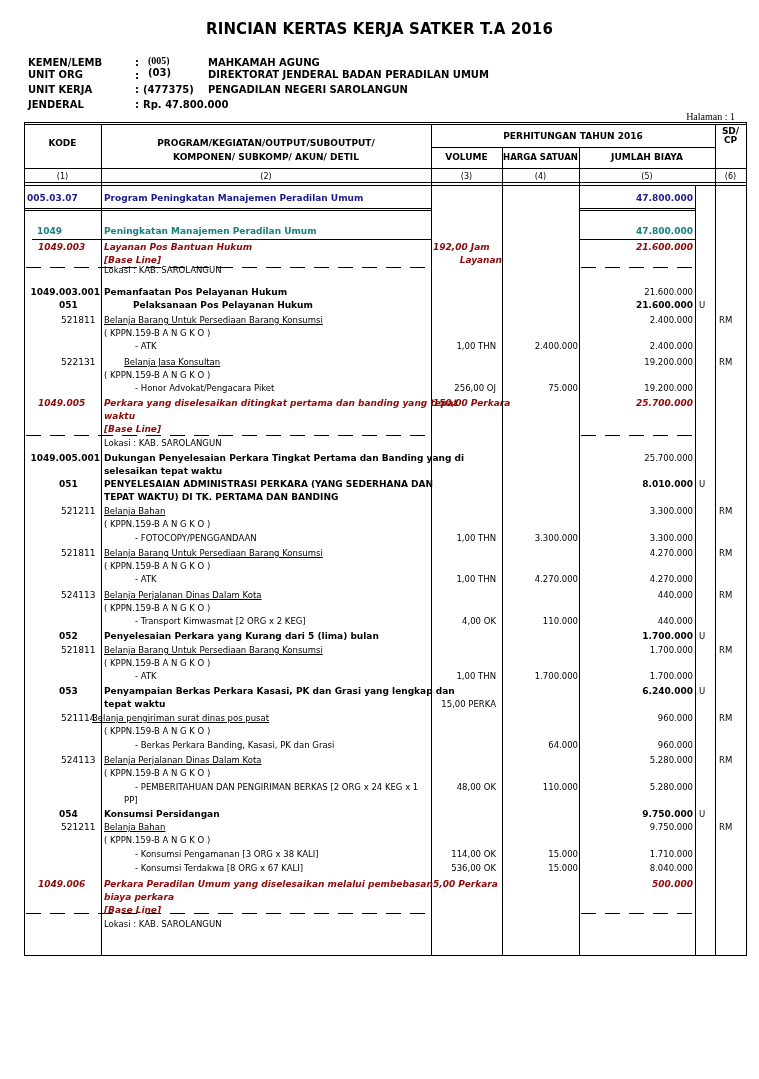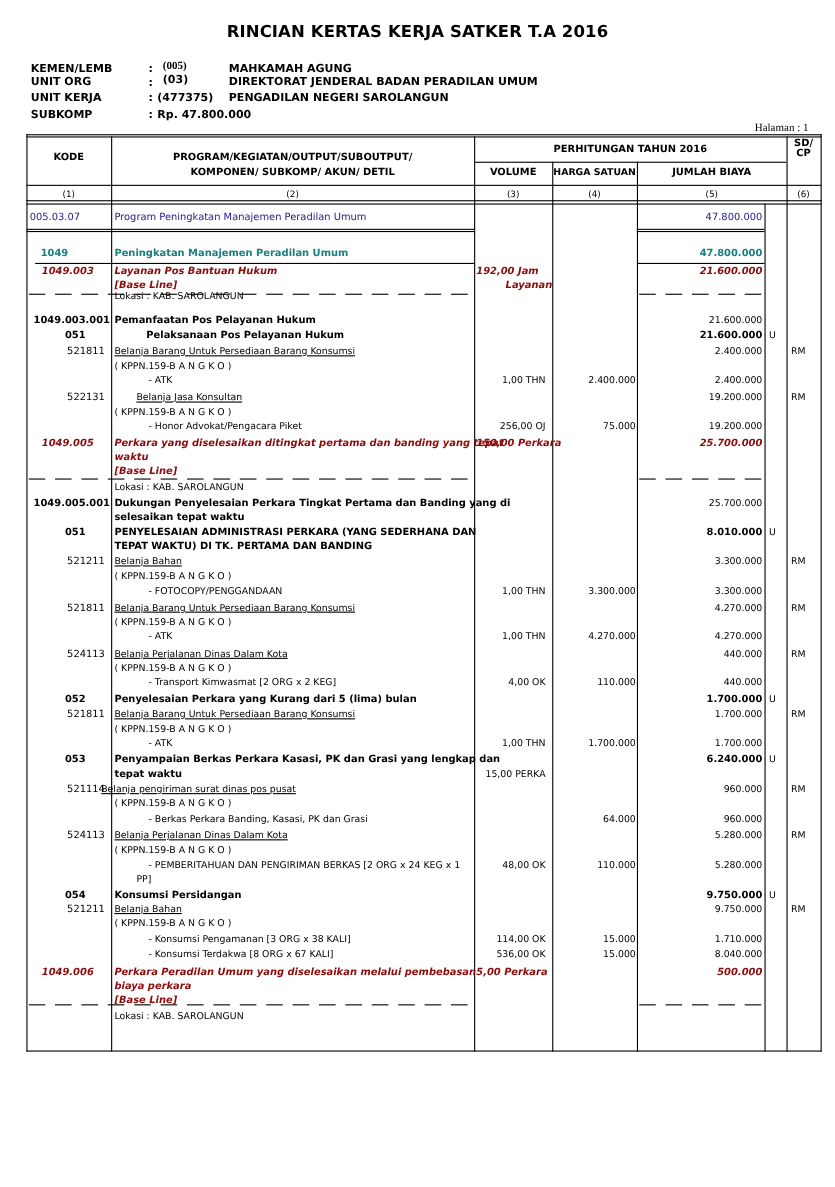--- a/index.html
+++ b/index.html
@@ -7,21 +7,21 @@
   body { position: relative; font-family: "DejaVu Sans", sans-serif; color: #000; }
   .title { position: absolute; left: 0; width: 759px; top: 20px; text-align: center; font-size: 15px; font-weight: bold; letter-spacing: 0.1px; }
   .meta { position: absolute; font-size: 10px; font-weight: bold; white-space: nowrap; }
   .halaman { position: absolute; right: 24px; top: 111px; font-family: "Liberation Serif", serif; font-size: 10px; }
   .grid { position: absolute; left: 0; top: 0; width: 759px; height: 1079px; pointer-events: none; }
   .ln { position: absolute; background: #000; }
   .txt { position: absolute; font-size: 9px; white-space: nowrap; line-height: 11px; }
   .hdr { font-weight: bold; font-size: 9px; text-align: center; }
   .num { text-align: right; }
   .b { font-weight: bold; }
-  .blue { color: #1a1a8c; font-weight: normal; }
+  .blue { color: #1a1a8c; font-weight: bold; }
   .teal { color: #168080; font-weight: bold; }
   .red { color: #8b0a0a; font-weight: bold; font-style: italic; }
   .u { text-decoration: underline; }
   .dash { position: absolute; height: 1px; background-image: linear-gradient(to right, #000 0 15px, transparent 15px 24px); background-size: 24px 1px; }
   .sm { font-size: 8.5px; }
 </style>
 </head>
 <body>
 
 <div class="title">RINCIAN KERTAS KERJA SATKER T.A 2016</div>
@@ -34,21 +34,21 @@
 <div class="meta" style="left:28px;top:69px;">UNIT ORG</div>
 <div class="meta" style="left:135px;top:70px;">:</div>
 <div class="meta" style="left:148px;top:67px;">(03)</div>
 <div class="meta" style="left:208px;top:69px;">DIREKTORAT JENDERAL BADAN PERADILAN UMUM</div>
 
 <div class="meta" style="left:28px;top:84px;">UNIT KERJA</div>
 <div class="meta" style="left:135px;top:84px;">:</div>
 <div class="meta" style="left:143px;top:84px;">(477375)</div>
 <div class="meta" style="left:208px;top:84px;">PENGADILAN NEGERI SAROLANGUN</div>
 
-<div class="meta" style="left:28px;top:99px;">SUBKOMP</div>
+<div class="meta" style="left:28px;top:99px;">JENDERAL</div>
 <div class="meta" style="left:135px;top:99px;">:</div>
 <div class="meta" style="left:143px;top:99px;">Rp.  47.800.000</div>
 
 <div class="halaman">Halaman  :  1</div>
 
 <div class="grid">
 
   <div class="ln" style="left:24px;top:122px;width:723px;height:1px;"></div>
   <div class="ln" style="left:24px;top:124px;width:723px;height:1px;"></div>
 

